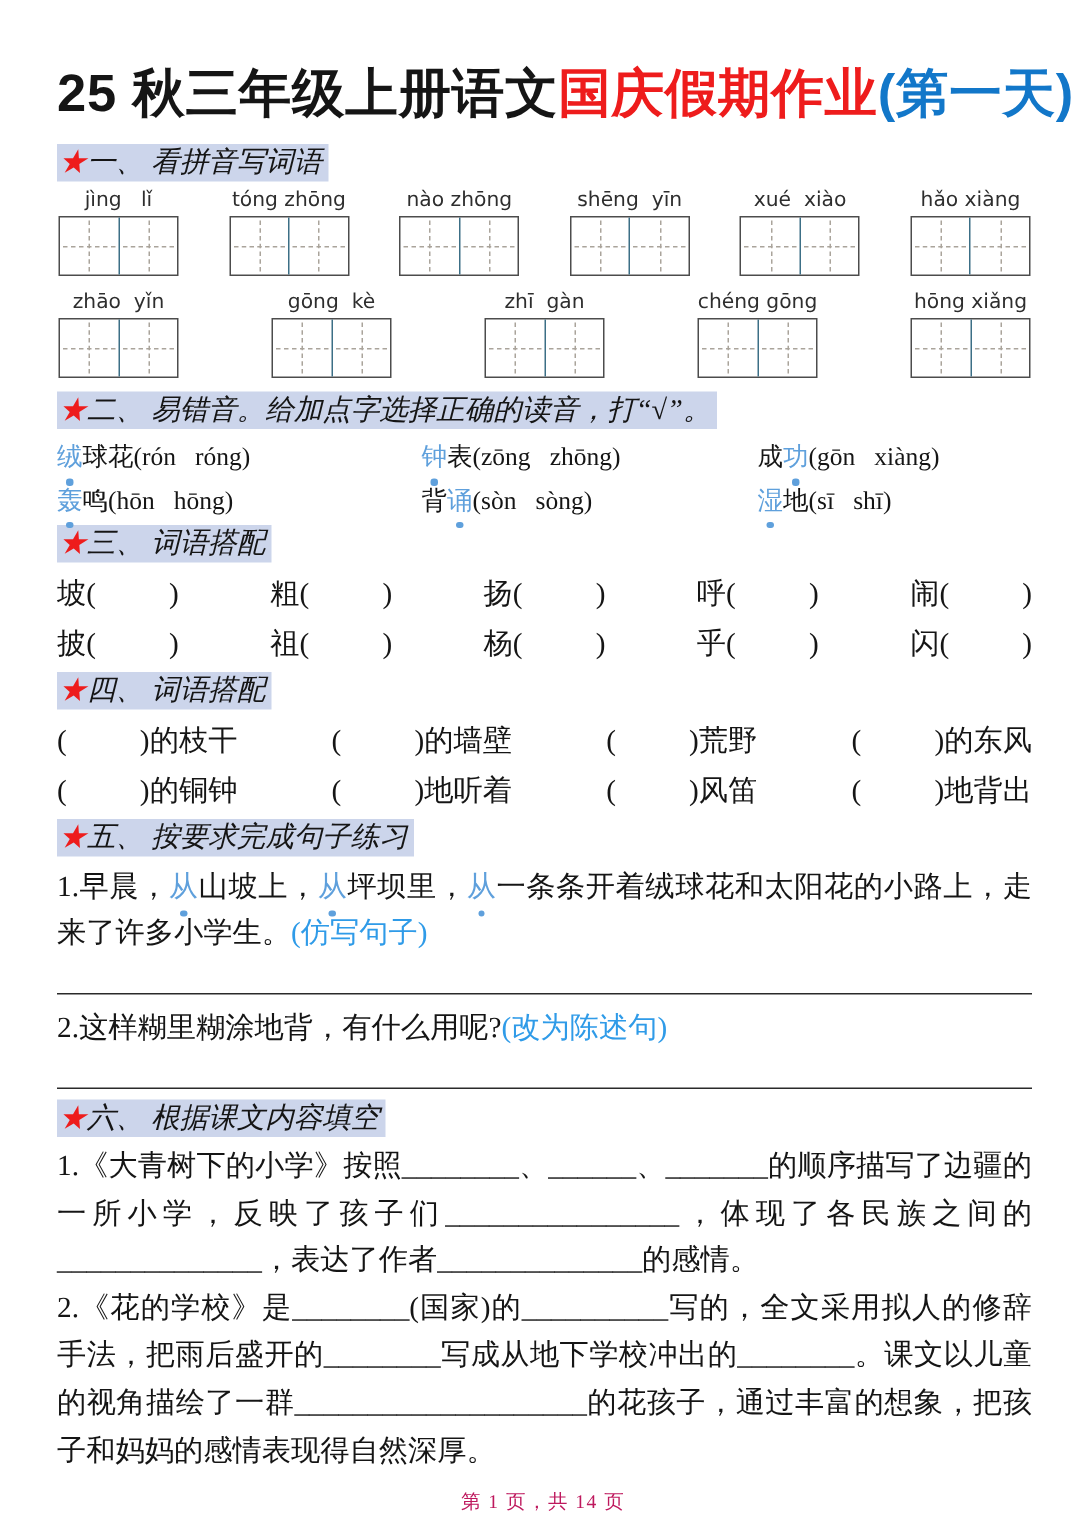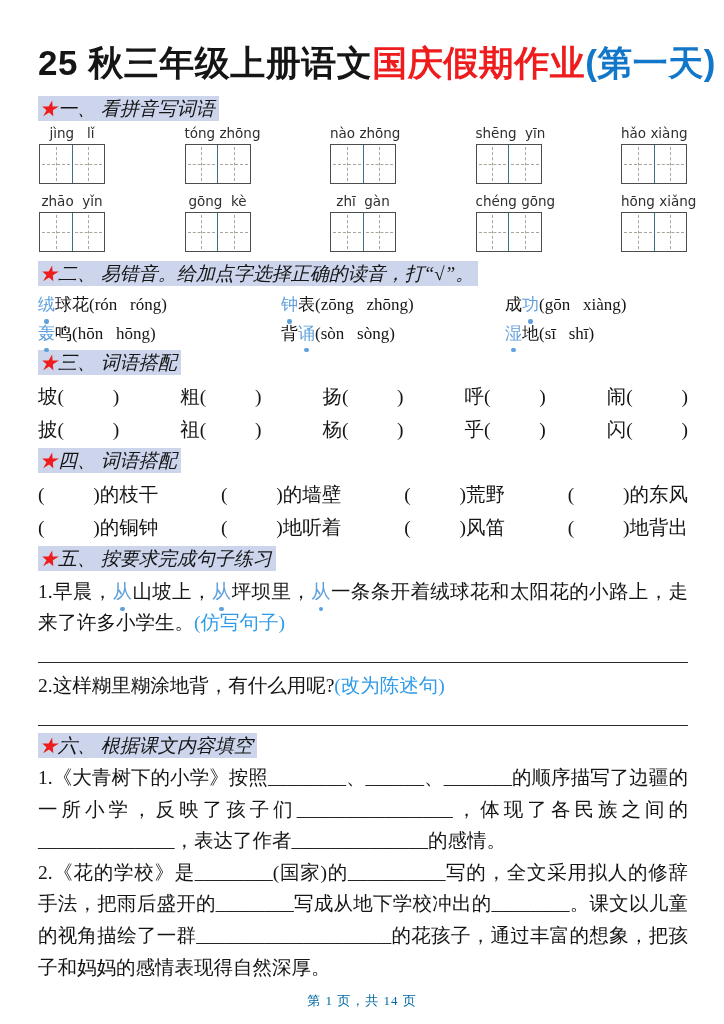--- a/index.html
+++ b/index.html
@@ -21,21 +21,21 @@
   .t-red  { color: #ee1c1c; }
   .t-blue { color: #1277c9; }
 
   
   .sec-head { font-size: 19px; line-height: 1.4; margin: 2px 0 3px; font-style: italic; }
   .sec-head .hl { background: #ccd5eb; padding: 2px 4px 2px 1px; }
   .star { color: #ee1c1c; }
 
   
   .py-row { display: flex; justify-content: space-between; margin: 3px 1px 9px 1px; }
-  .py-unit { width: 66px; }
+  .py-unit { width: 80px; }
   .py-label {
     font-family: "DejaVu Sans", "Liberation Sans", sans-serif;
     font-size: 13.5px; color: #2e2e2e; text-align: center;
     white-space: pre; margin-bottom: 2px; height: 17px;
   }
   .wbox { display: flex; height: 40px; border: 1.7px solid #4c4c4c; }
   .wcell { flex: 1; position: relative; }
   .wcell.second { border-left: 1.5px solid #3c6f86; }
   .wcell::before { content: ""; position: absolute; top: 2px; bottom: 2px; left: 50%; border-left: 1.2px dashed #aaa49b; }
   .wcell::after  { content: ""; position: absolute; left: 2px; right: 2px; top: 50%; border-top: 1.2px dashed #aaa49b; }
@@ -58,21 +58,21 @@
 
   
   .para { font-size: 19.5px; line-height: 1.62; text-align: justify; }
   .note-blue { color: #2f9be8; }
 
   
   .answer-line { height: 24px; border-bottom: 1.7px solid #2a2a2a; margin-bottom: 7px; }
 
   .footer {
     position: absolute; left: 0; right: 0; bottom: 14px;
-    text-align: center; font-size: 13px; color: #0369a1; letter-spacing: 1px;
+    text-align: center; font-size: 13px; color: #be185d; letter-spacing: 1px;
   }
 </style>
 </head>
 <body>
 
 <div class="page">
 
   <div class="doc-title">
     <span>25 秋三年级上册语文</span><span class="t-red">国庆假期作业</span><span class="t-blue">(第一天)</span>
   </div>
@@ -98,20 +98,27 @@
     </div>
     <div class="py-unit">
       <div class="py-label">nào zhōng</div>
       <div class="wbox">
           <div class="wcell"></div>
           <div class="wcell second"></div>
         </div>
     </div>
     <div class="py-unit">
       <div class="py-label">shēng  yīn</div>
+      <div class="wbox">
+          <div class="wcell"></div>
+          <div class="wcell second"></div>
+        </div>
+    </div>
+    <div class="py-unit">
+      <div class="py-label">xué  xiào</div>
       <div class="wbox">
           <div class="wcell"></div>
           <div class="wcell second"></div>
         </div>
     </div>
     <div class="py-unit">
       <div class="py-label">hǎo xiàng</div>
       <div class="wbox">
           <div class="wcell"></div>
           <div class="wcell second"></div>

